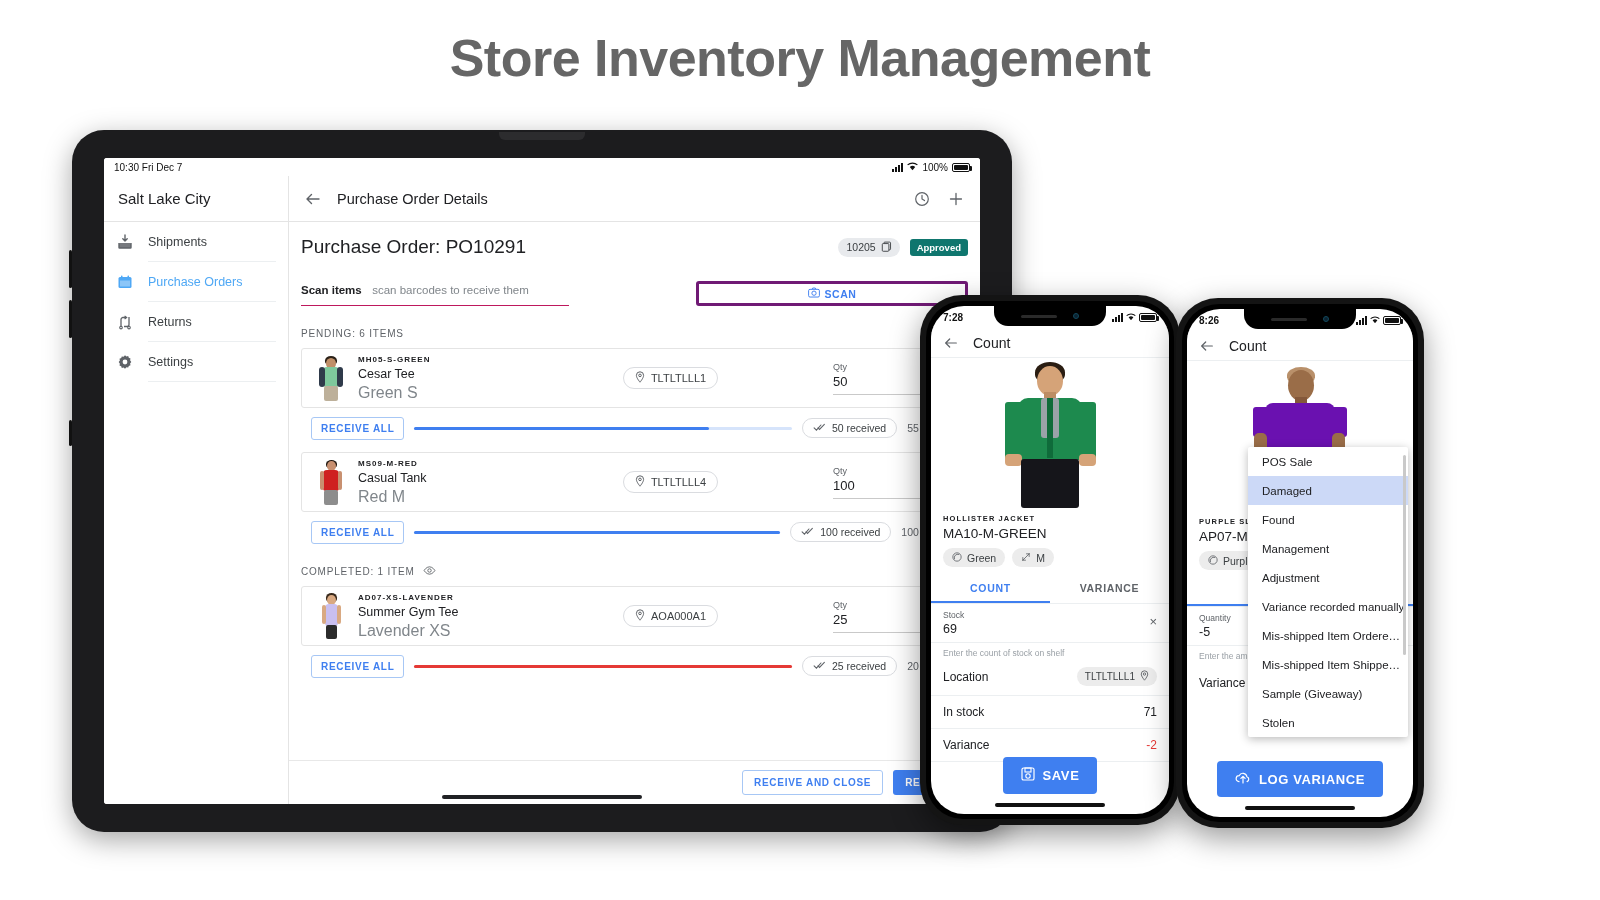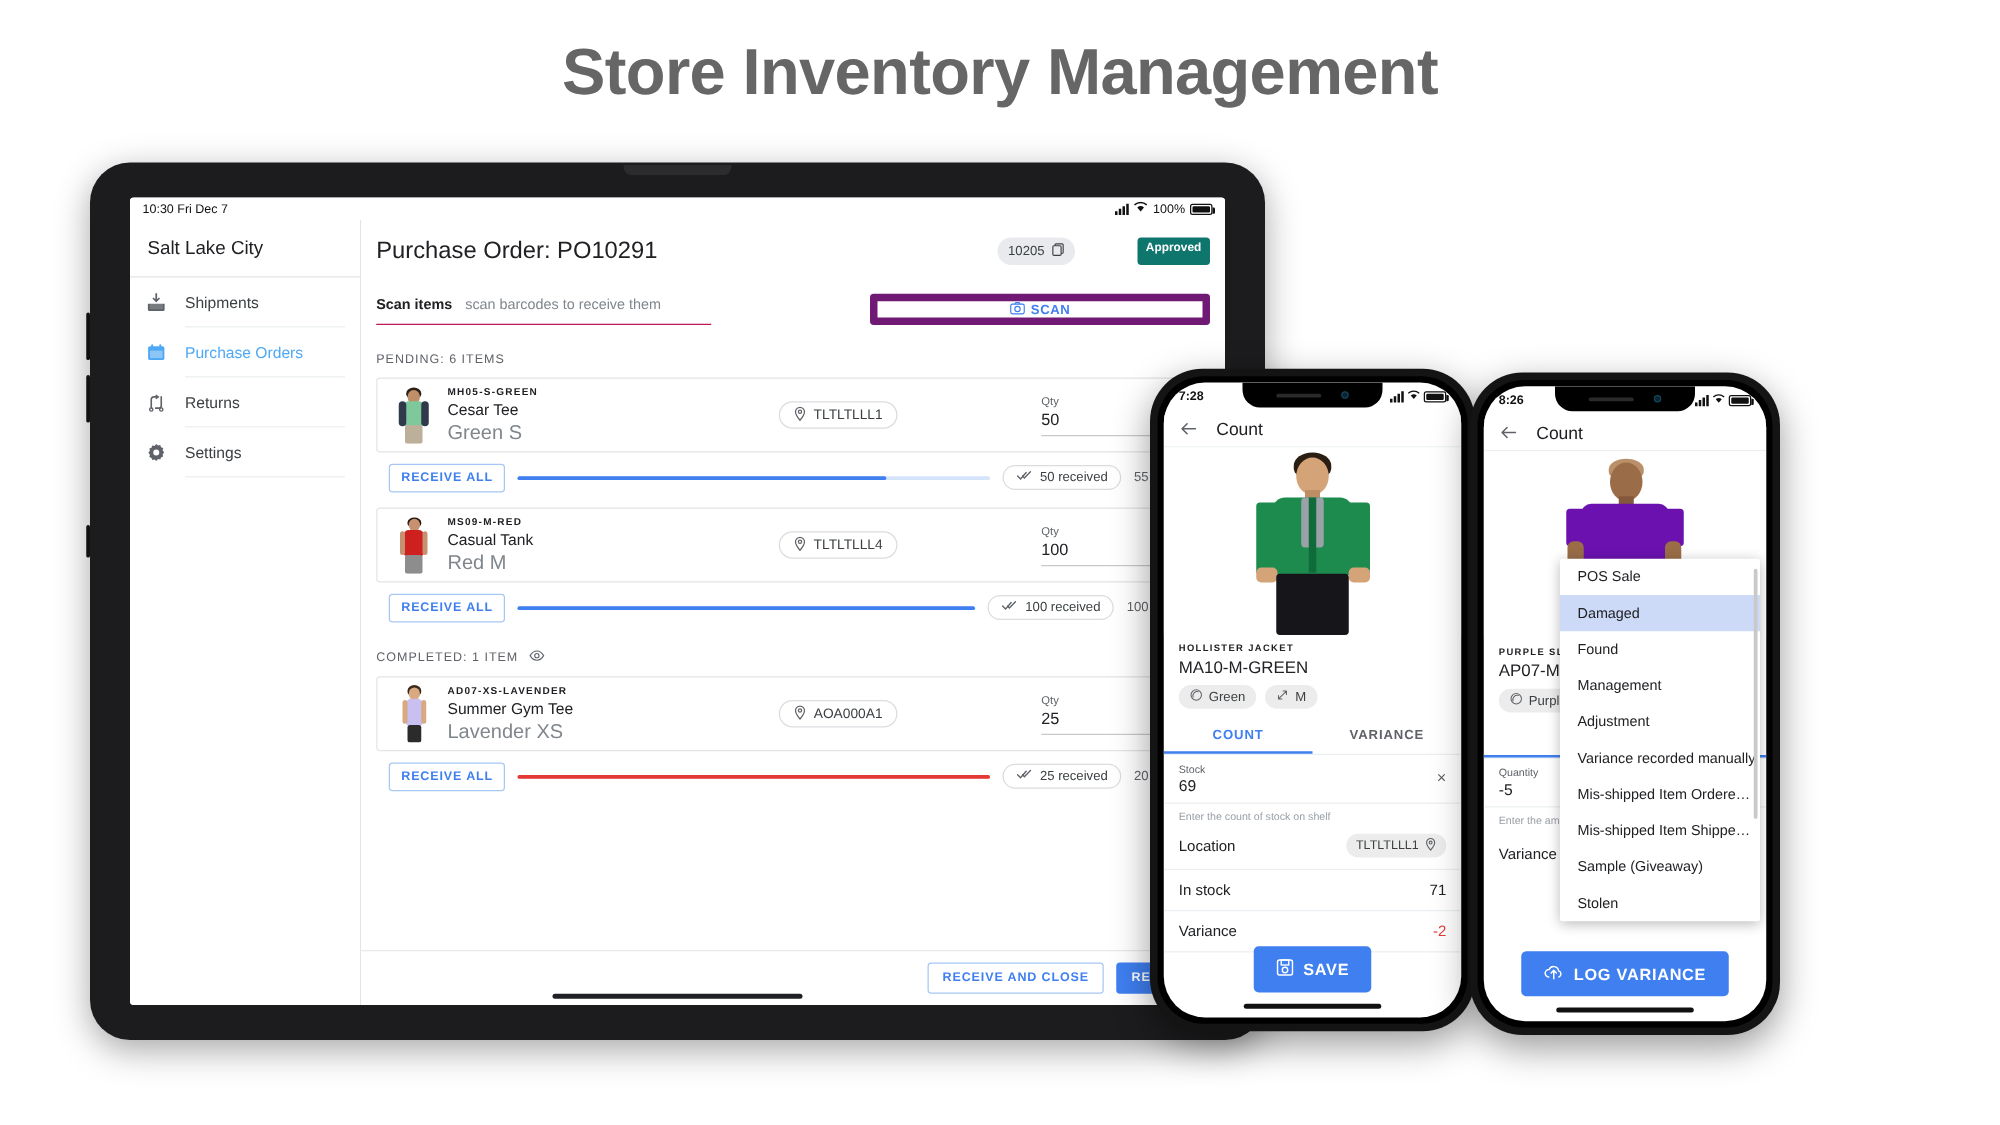--- a/index.html
+++ b/index.html
@@ -73,39 +73,39 @@
   .t-content { flex: 1; background: #fff; display: flex; flex-direction: column; }
   .t-appbar {
     height: 46px; display: flex; align-items: center; gap: 14px; padding: 0 14px;
     border-bottom: 1px solid #e4e4e4;
   }
   .t-appbar .title { font-size: 14.5px; color: #202124; }
   .t-appbar .sp { flex: 1; }
   .t-appbar .ico { color: #5f6368; width: 20px; height: 20px; display:flex;align-items:center;justify-content:center;}
 
   .t-scroll { flex: 1; padding: 14px 12px 0 12px; overflow: hidden; position: relative; }
-  .po-head { display: flex; margin-bottom: 22px; gap: 40px; }
+  .po-head { display: flex; align-items: center; margin-bottom: 22px; }
   .po-title { font-size: 19px; color: #202124; font-weight: normal; }
   .po-head .sp { flex: 1; }
   .chip-id {
     background: #e8eaed; border-radius: 11px; padding: 3px 8px;
     font-size: 10.5px; color: #3c4043; display: flex; align-items: center; gap: 5px;
   }
   .badge-approved {
     margin-left: 10px; background: #0f766e; color: #fff; border-radius: 3px;
     font-size: 9.5px; padding: 3px 7px; font-weight: bold;
   }
 
   .scanrow { display: flex; align-items: flex-end; gap: 0; margin-bottom: 22px; }
   .scanfield { width: 268px; border-bottom: 1px solid #be185d; padding-bottom: 7px; }
   .scanfield .lbl { font-size: 11.5px; color: #202124; font-weight: bold; }
   .scanfield .hint { font-size: 11.5px; color: #80868b; margin-left: 6px; }
   .scanrow .sp { flex: 1; }
   .btn-scan {
-    width: 272px; height: 25px; border: 6px solid #701a75; border-radius: 3px;
+    width: 272px; height: 25px; border: 3px solid #701a75; border-radius: 3px;
     color: #3f7ff0; font-size: 10.5px; font-weight: bold; letter-spacing: .5px;
     display: flex; align-items: center; justify-content: center; gap: 5px; background: #fff;
   }
 
   .section-label {
     font-size: 10px; color: #5f6368; letter-spacing: .8px; margin-bottom: 9px;
     display: flex; align-items: center; gap: 8px;
   }
 
   .item-card { border: 1px solid #e4e4e4; border-radius: 3px; background: #fff; }
@@ -350,20 +350,40 @@
                   <circle cx="8" cy="8" r="2.4" fill="#fff"></circle>
                 </svg>
             </span>
             <span class="nav-label">
                 <span>Settings</span>
               </span>
           </div>
         </div>
 
         <div class="t-content">
+          <div class="t-appbar">
+            <span class="ico">
+              <svg width="18" height="18" viewBox="0 0 18 18">
+                  <path d="M15 9H3.5M7.5 4.5 3 9l4.5 4.5" stroke="currentColor" stroke-width="1.4" fill="none" stroke-linecap="round" stroke-linejoin="round"></path>
+                </svg>
+            </span>
+            <span class="title">Purchase Order Details</span>
+            <span class="sp"></span>
+            <span class="ico">
+              <svg width="16" height="16" viewBox="0 0 16 16">
+                  <circle cx="8" cy="8" r="6.3" stroke="currentColor" stroke-width="1.2" fill="none"></circle>
+                  <path d="M8 4.4V8l2.5 1.6" stroke="currentColor" stroke-width="1.2" fill="none" stroke-linecap="round"></path>
+                </svg>
+            </span>
+            <span class="ico">
+              <svg width="16" height="16" viewBox="0 0 16 16">
+                  <path d="M8 2.5v11M2.5 8h11" stroke="currentColor" stroke-width="1.3" stroke-linecap="round"></path>
+                </svg>
+            </span>
+          </div>
 
           <div class="t-scroll">
 
             <div class="po-head">
               <div class="po-title">Purchase Order: PO10291</div>
               <span class="sp"></span>
               <span class="chip-id">
                 <span>10205</span>
                 <span>
                   <svg width="11" height="11" viewBox="0 0 12 12">

